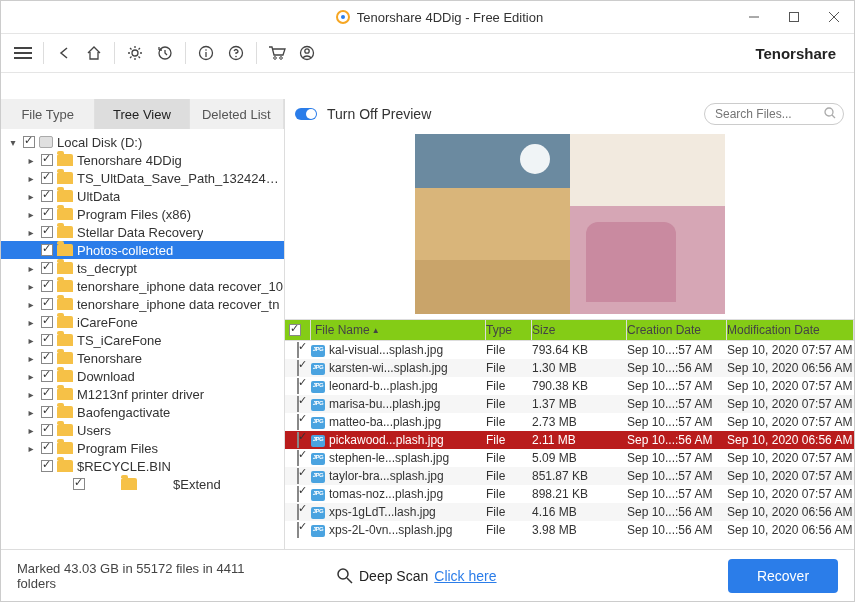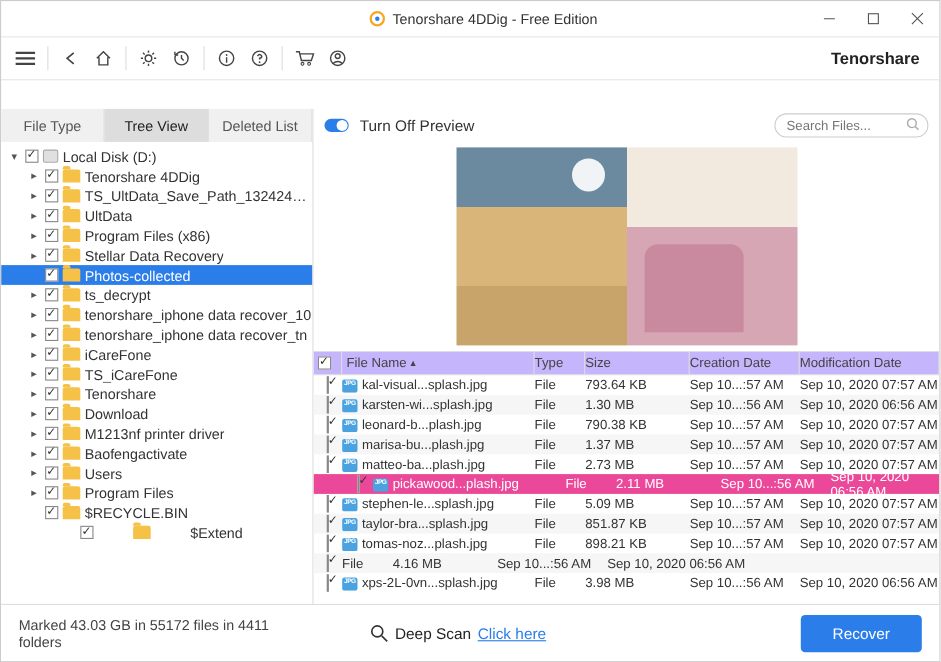--- a/index.html
+++ b/index.html
@@ -50,31 +50,31 @@
 .search-ic { position: absolute; right: 8px; top: 4px; color: #aaa; pointer-events: none; }
 
 .preview-img { height: 190px; display: flex; align-items: center; justify-content: center; }
 .preview-img .imgbox { width: 310px; height: 180px; display: flex; }
 .preview-img .p1 { flex: 1; background: linear-gradient(#6b8aa0 30%, #d9b57a 30% 70%, #c9a46a 70%); position: relative; }
 .preview-img .p1::after { content:""; position:absolute; top:10px; right:20px; width:30px; height:30px; background:#fff; border-radius:50%; opacity:.9; }
 .preview-img .p2 { flex: 1; background: linear-gradient(#f2eadf 40%, #d6a6b5 40%); position: relative; }
 .preview-img .p2::after { content:""; position:absolute; bottom:12px; left:16px; width:90px; height:80px; background:#c98aa0; border-radius:12px 12px 0 0; }
 
 .file-table { flex: 1; overflow: auto; }
-.ft-head { display: flex; background: #c4b5fd; height: 22px; border-top: 1px solid #ddd; border-bottom: 1px solid #ddd; font-size: 12px; color: #444; align-items: center; }
+.ft-head { display: flex; background: #84cc16; height: 22px; border-top: 1px solid #ddd; border-bottom: 1px solid #ddd; font-size: 12px; color: #444; align-items: center; }
 .col-ck { width: 26px; text-align: center; }
 .col-name { width: 175px; padding-left: 4px; }
 .col-type { width: 46px; }
 .col-size { width: 95px; }
 .col-cd { width: 100px; }
 .col-md { flex: 1; }
 .sort-ar { font-size: 8px; vertical-align: top; margin-left: 2px; }
 .ft-row { display: flex; height: 18px; align-items: center; font-size: 12px; }
 .ft-row:nth-child(even) { background: #f6f6f6; }
-.ft-row.sel { background: #ec4899; color: #fff; padding-left: 28px; }
+.ft-row.sel { background: #b91c1c; color: #fff; }
 .ft-row .cb::after { color: #333; }
 .jpg-ic { width: 14px; height: 12px; display: inline-block; background: #4aa3e0; border-radius: 2px; margin-right: 4px; position: relative; vertical-align: middle; }
 .jpg-ic::after { content: "JPG"; position: absolute; font-size: 6px; color: #fff; left: 0; top: 1px; width: 100%; text-align: center; font-weight: bold; letter-spacing: -0.5px; }
 .fname { width: 175px; overflow: hidden; text-overflow: ellipsis; white-space: nowrap; }
 
 
 .footer { position: absolute; bottom: 0; left: 0; right: 0; height: 52px; border-top: 1px solid #ddd; display: flex; align-items: center; padding: 0 16px; gap: 20px; background: #fff; }
 .footer .status { font-size: 13px; color: #444; max-width: 260px; }
 .footer .deepscan { font-size: 14px; color: #222; display: flex; align-items: center; gap: 6px; }
 .footer .deepscan a { color: #2b7de9; text-decoration: underline; cursor: pointer; }
@@ -419,20 +419,21 @@
           <div class="ft-row">
             <div class="col-ck"><span class="cb"></span></div>
             <div class="fname"><span class="jpg-ic"></span><span>tomas-noz...plash.jpg</span></div>
             <div class="col-type">File</div>
             <div class="col-size">898.21 KB</div>
             <div class="col-cd">Sep 10...:57 AM</div>
             <div class="col-md">Sep 10, 2020 07:57 AM</div>
           </div>
           <div class="ft-row">
             <div class="col-ck"><span class="cb"></span></div>
+            <div class="fname"><span class="jpg-ic"></span><span>xps-1gLdT...lash.jpg</span></div>
             <div class="col-type">File</div>
             <div class="col-size">4.16 MB</div>
             <div class="col-cd">Sep 10...:56 AM</div>
             <div class="col-md">Sep 10, 2020 06:56 AM</div>
           </div>
           <div class="ft-row">
             <div class="col-ck"><span class="cb"></span></div>
             <div class="fname"><span class="jpg-ic"></span><span>xps-2L-0vn...splash.jpg</span></div>
             <div class="col-type">File</div>
             <div class="col-size">3.98 MB</div>

